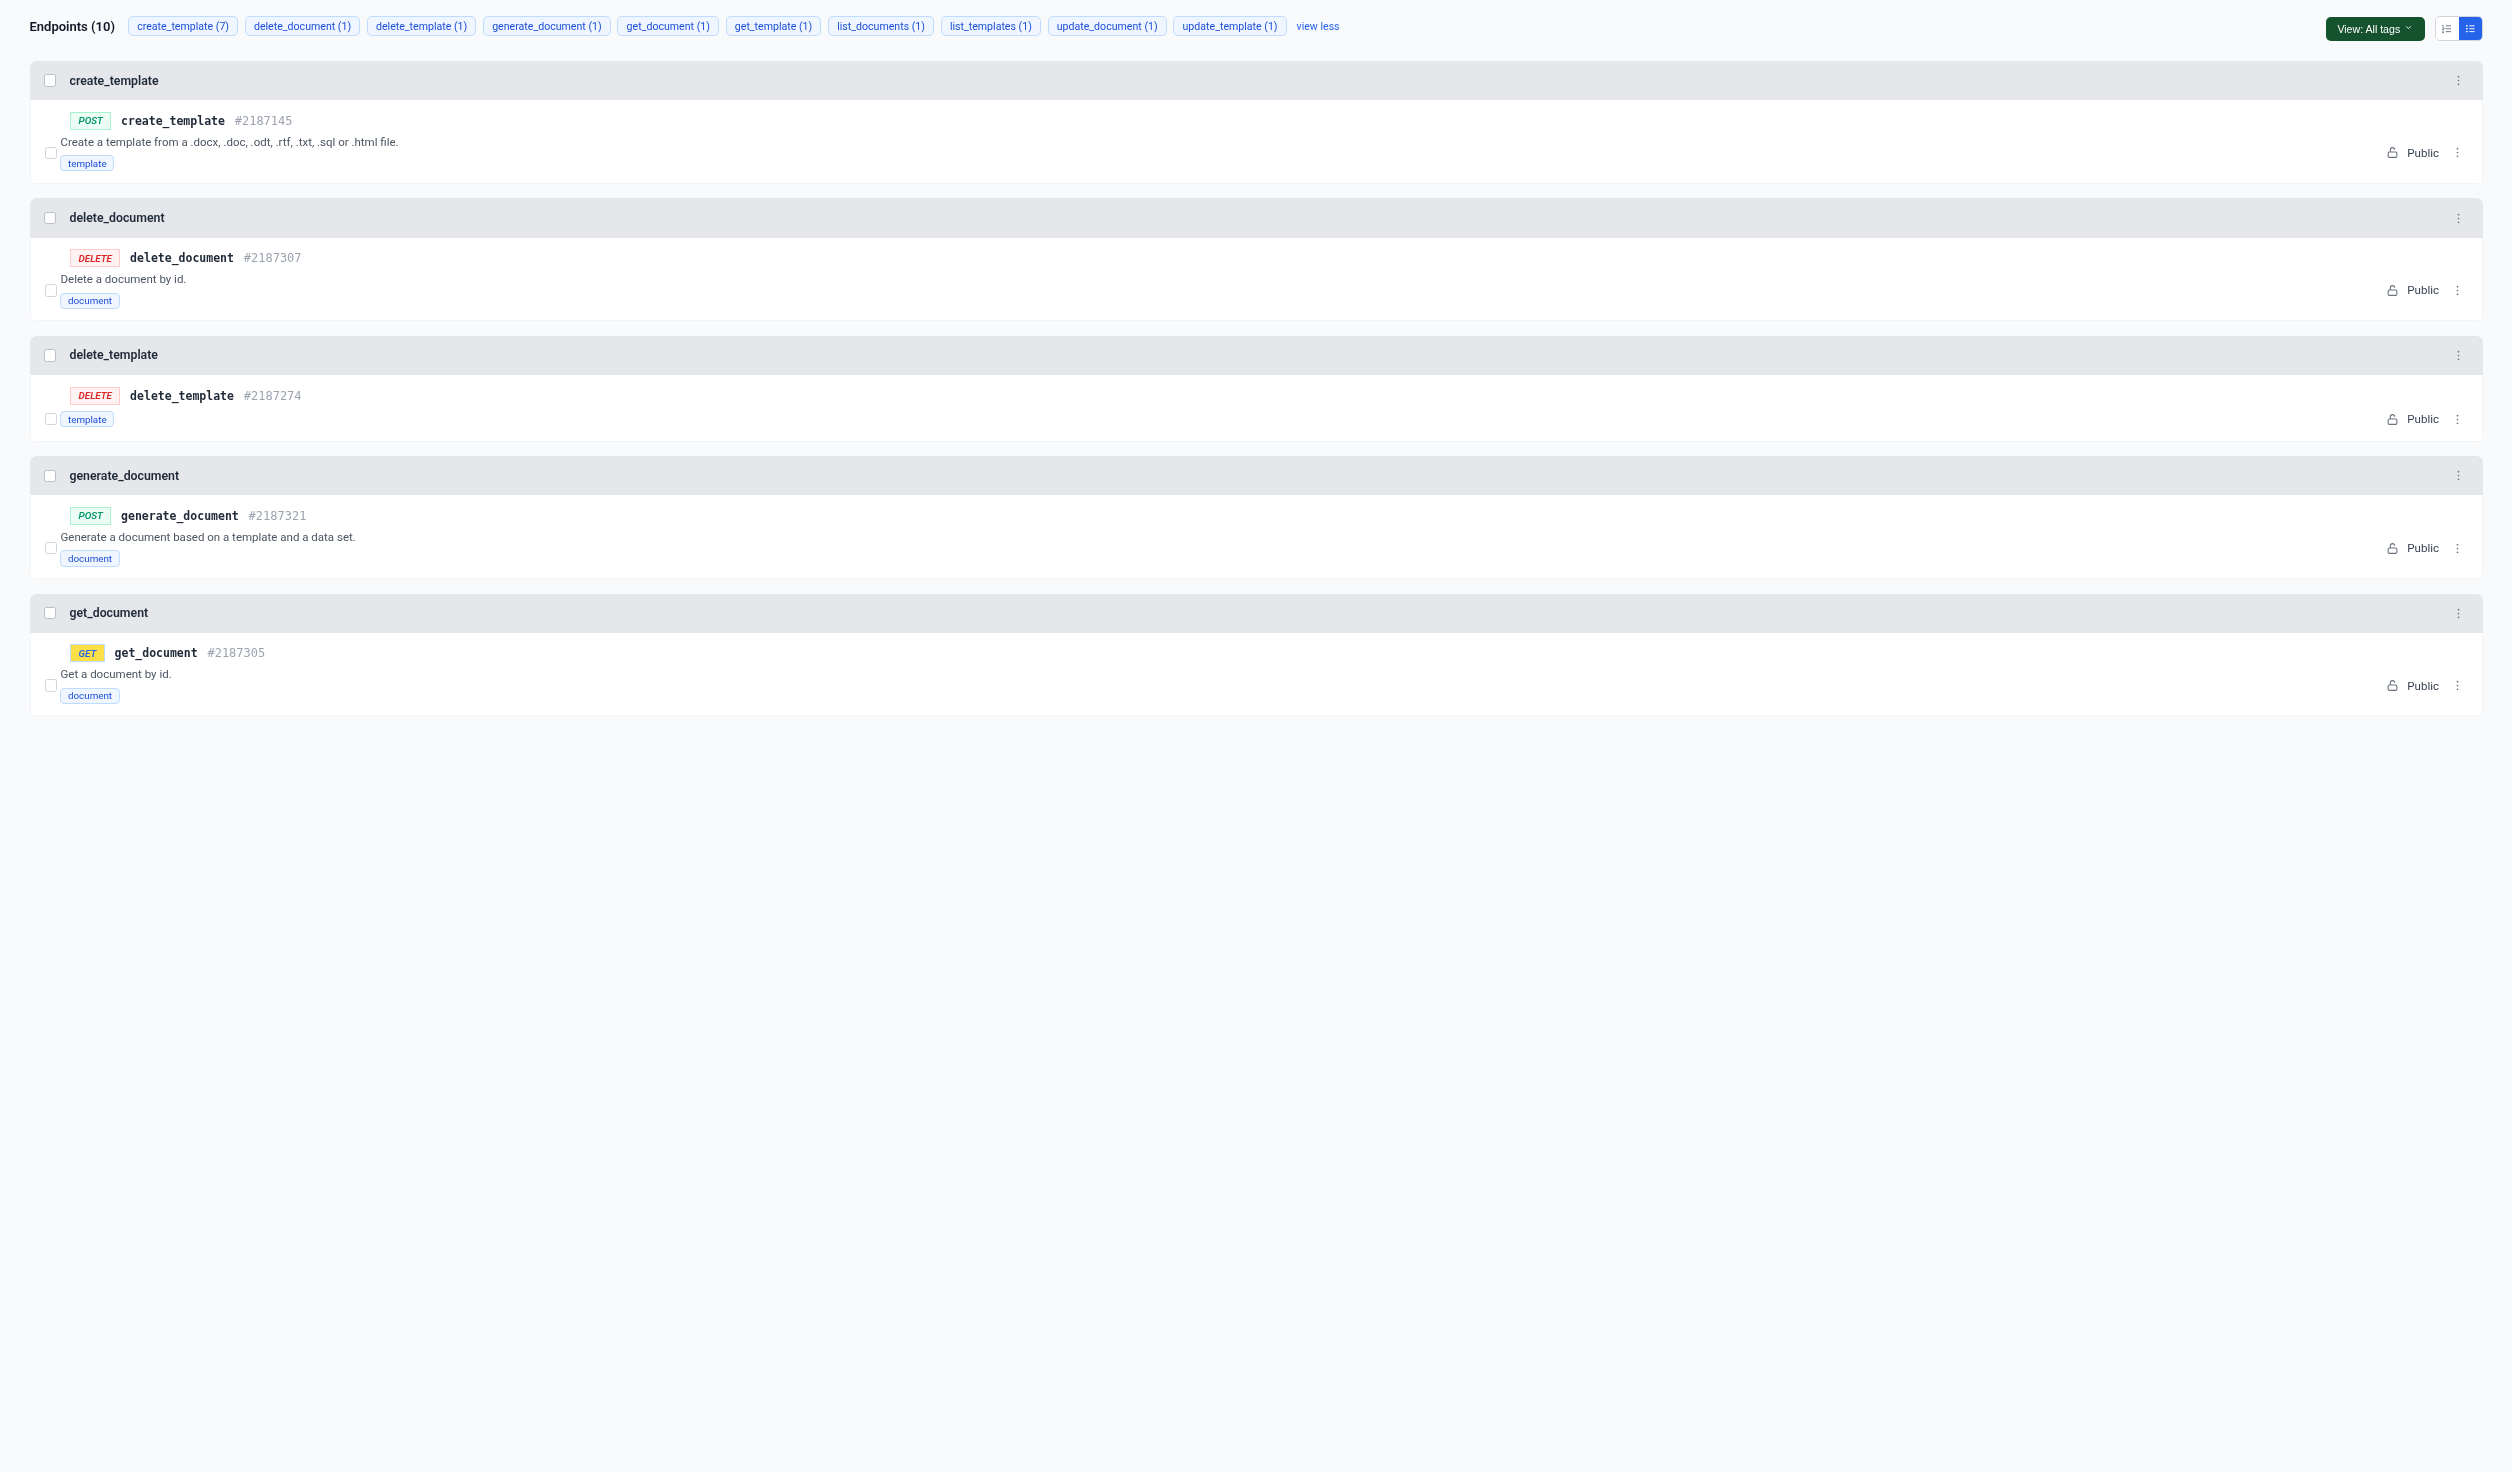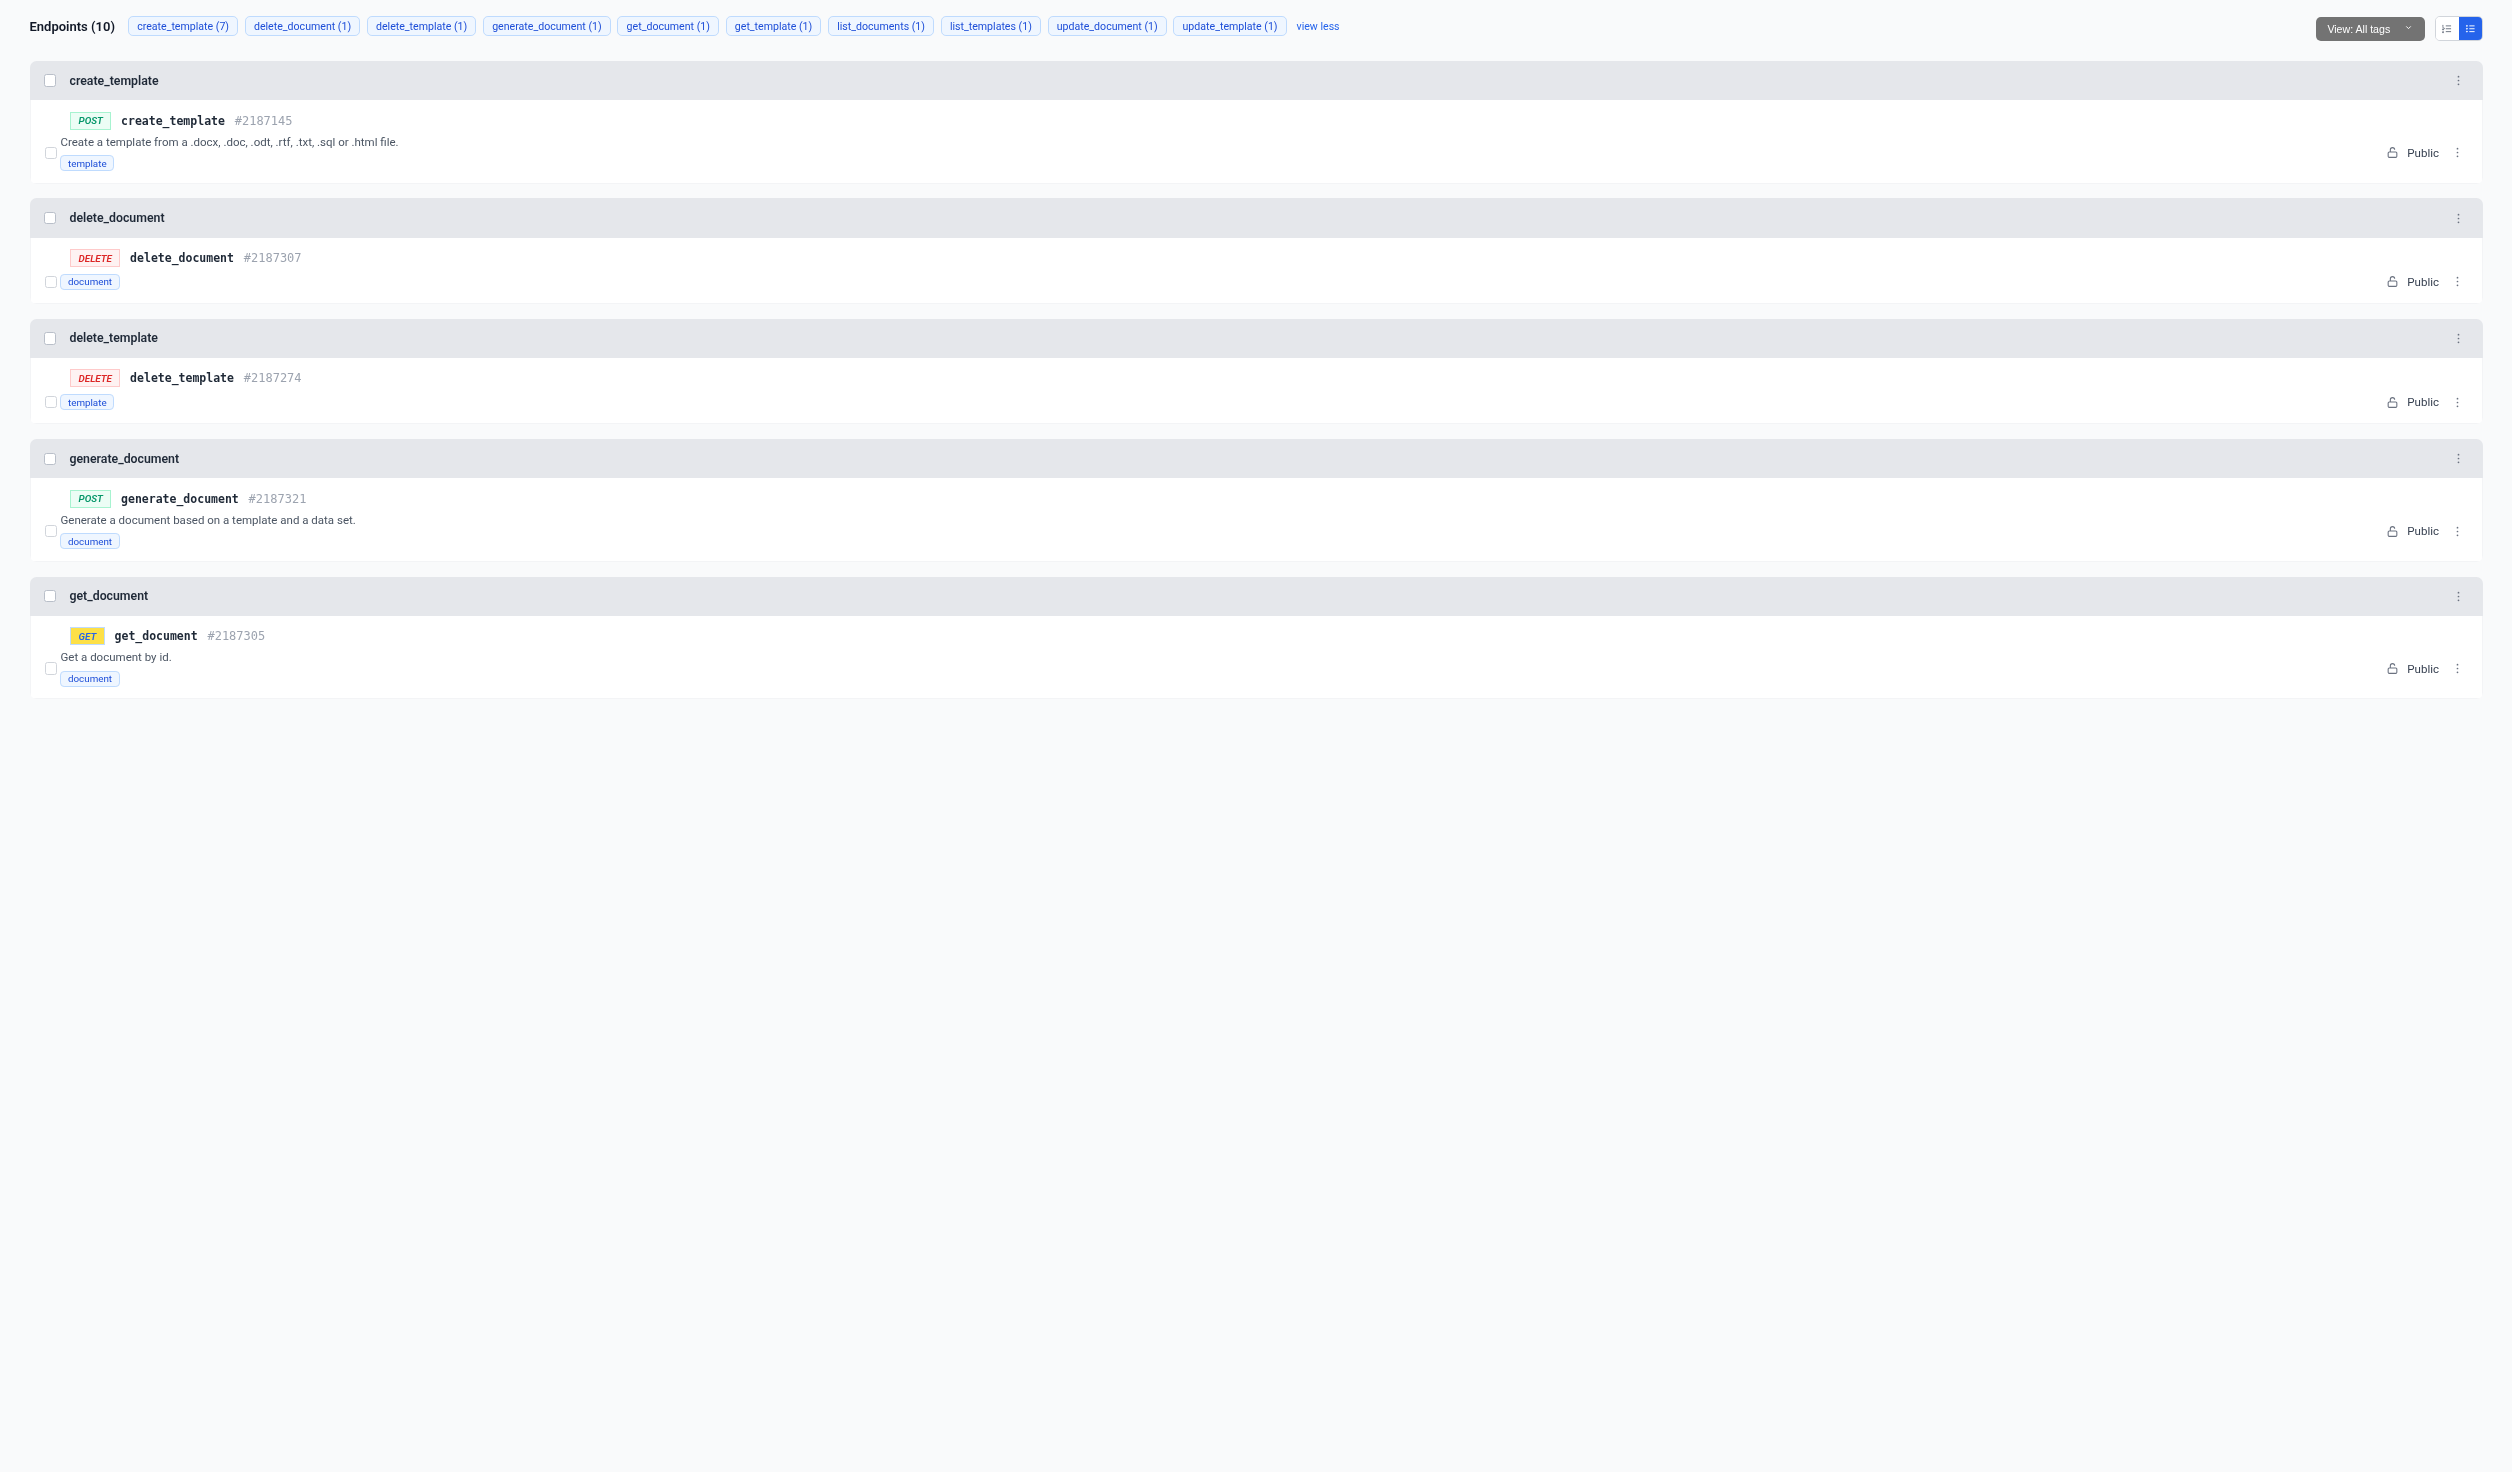--- a/index.html
+++ b/index.html
@@ -46,29 +46,29 @@
     font-size: 10.6px;
     cursor: pointer;
     padding: 2.5px 3.3px;
   }
   .controls-block {
     display: flex;
     align-items: center;
     gap: 9.8px;
   }
   .view-btn {
-    background: #737373;
+    background: #14532d;
     color: #fff;
     border: none;
     border-radius: 4.9px;
     padding: 5.7px 11.5px;
     font-size: 10.6px;
     font-weight: 500;
     display: inline-flex;
-    gap: 14px;
+    gap: 4px;
     cursor: pointer;
   }
   .seg-group {
     display: inline-flex;
     border: 0.8px solid #d1d5db;
     border-radius: 4.9px;
     overflow: hidden;
   }
   .seg-btn {
     width: 23px;
@@ -313,20 +313,21 @@
     <div class="card">
       <div class="card-row1">
         <span class="method-badge method-DELETE">DELETE</span>
         <span class="endpoint-name">delete_document</span>
         <span class="endpoint-id">#2187307</span>
       </div>
       <div class="card-row2">
         <div class="card-left">
           <div class="checkbox"></div>
           <div class="desc-block">
+            <div class="desc-text">Delete a document by id.</div>
             <span class="mini-tag">document</span>
           </div>
         </div>
         <div class="card-right">
           <span class="unlock-icon">
             <svg width="13" height="13" viewBox="0 0 24 24" fill="none" stroke="currentColor" stroke-width="2">
                 <rect x="4" y="11" width="16" height="10" rx="2"></rect>
                 <path d="M8 11V7a4 4 0 0 1 8 0"></path>
               </svg>
           </span>

